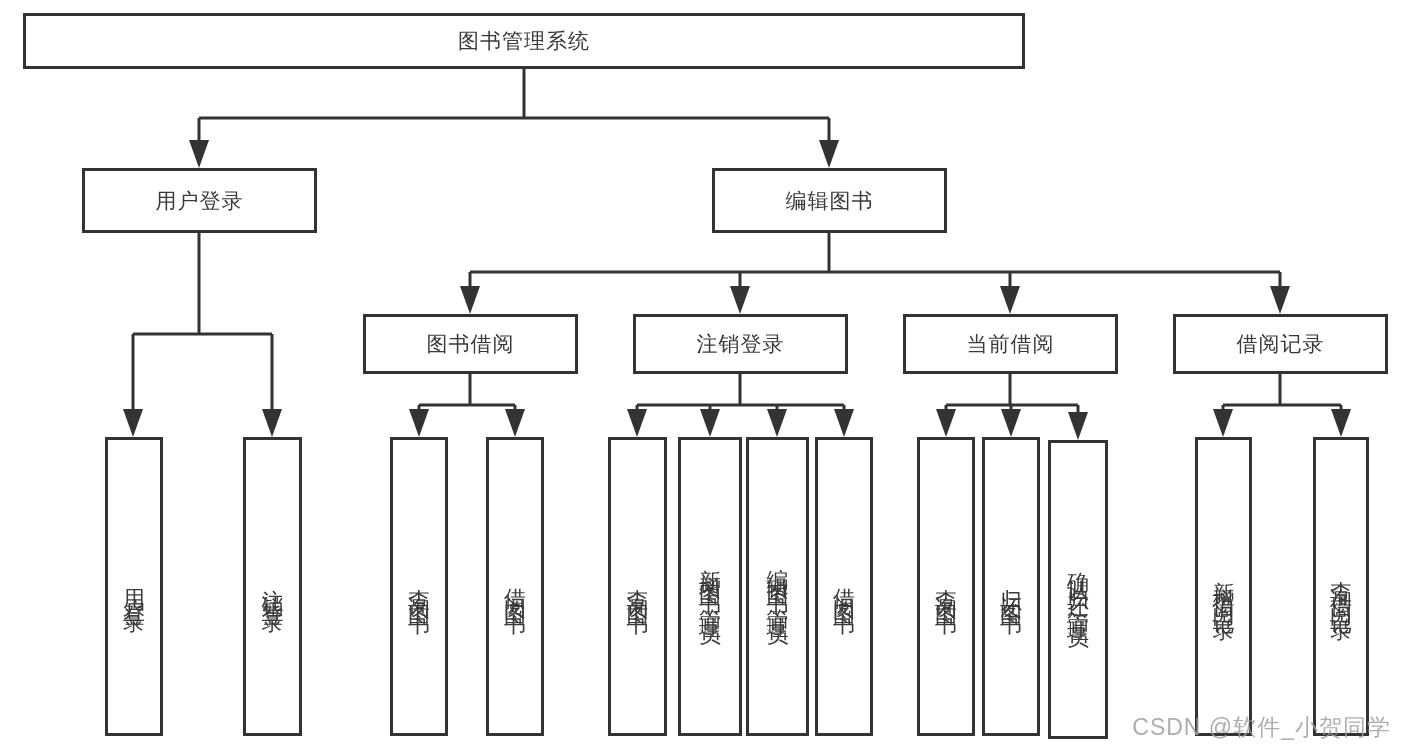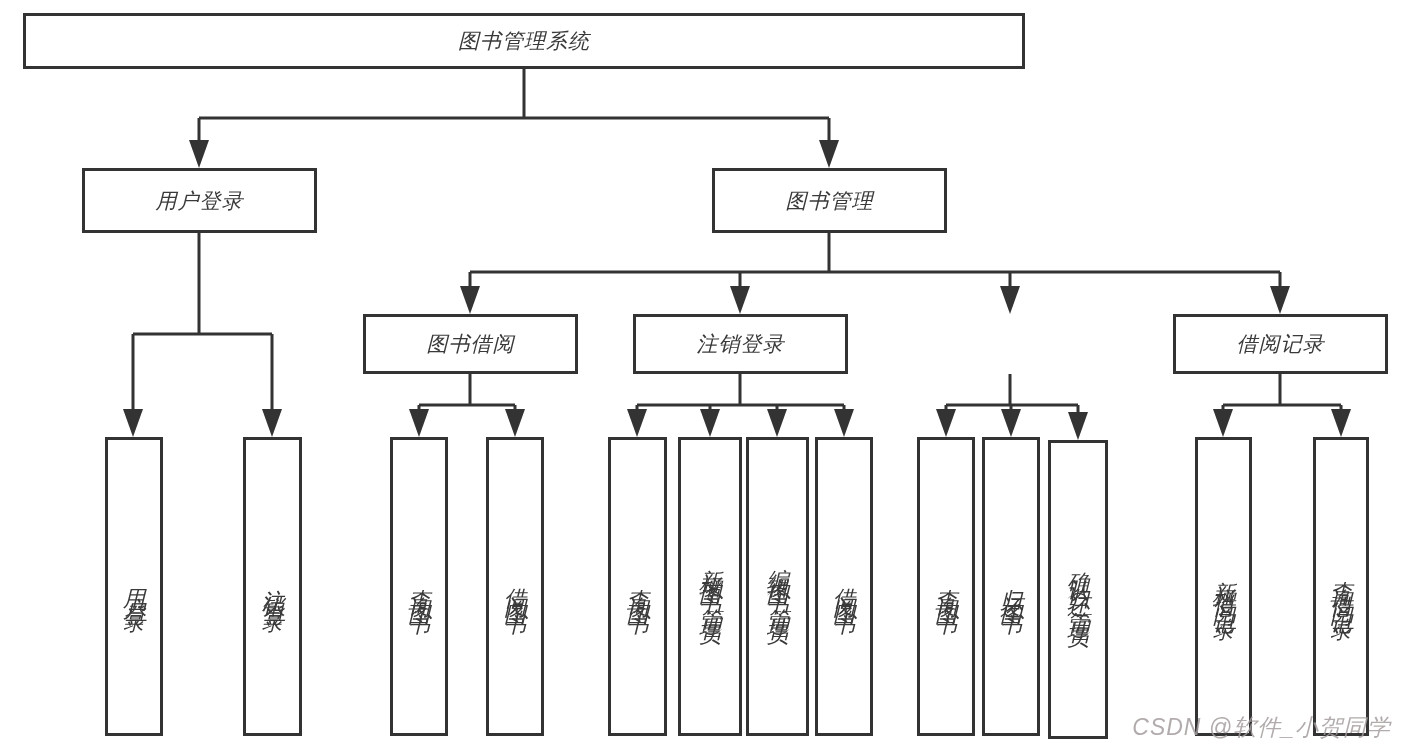--- a/index.html
+++ b/index.html
@@ -2,21 +2,20 @@
 <html><head>
 <meta charset="utf-8">
 <style>
   html,body{margin:0;padding:0;background:#ffffff;}
   .stage{
     position:relative;
     width:1405px;height:747px;
     background:#ffffff;
     font-family:"Liberation Sans","DejaVu Sans",sans-serif;
     overflow:hidden;
-    font-style:italic;
   }
   .stage svg{position:absolute;left:0;top:0;}
   .box,.vbox{
     position:absolute;
     box-sizing:border-box;
     background:#ffffff;
     border:3px solid #333333;
     display:flex;align-items:center;justify-content:center;
     color:#3a3a3a;
   }
@@ -79,24 +78,25 @@
       <polygon points="1001,409 1021,409 1011,437"></polygon>
       <polygon points="1068,412 1088,412 1078,440"></polygon>
       <polygon points="1213,409 1233,409 1223,437"></polygon>
       <polygon points="1331,409 1351,409 1341,437"></polygon>
     </g>
   </svg>
 
   <div class="box" style="left:23px;top:13px;width:1002px;height:56px">图书管理系统</div>
 
   <div class="box" style="left:82px;top:168px;width:235px;height:65px">用户登录</div>
-  <div class="box" style="left:712px;top:168px;width:235px;height:65px">图书管理</div>
+  <div class="box" style="left:712px;top:168px;width:235px;height:65px">编辑图书</div>
 
   <div class="box" style="left:363px;top:314px;width:215px;height:60px">图书借阅</div>
   <div class="box" style="left:633px;top:314px;width:215px;height:60px">注销登录</div>
+  <div class="box" style="left:903px;top:314px;width:215px;height:60px">当前借阅</div>
   <div class="box" style="left:1173px;top:314px;width:215px;height:60px">借阅记录</div>
 
   <div class="vbox" style="left:105px;top:437px;width:58px;height:299px">
     <span>用户登录</span>
   </div>
   <div class="vbox" style="left:243px;top:437px;width:59px;height:299px">
     <span>注销登录</span>
   </div>
 
   <div class="vbox" style="left:390px;top:437px;width:58px;height:299px">

